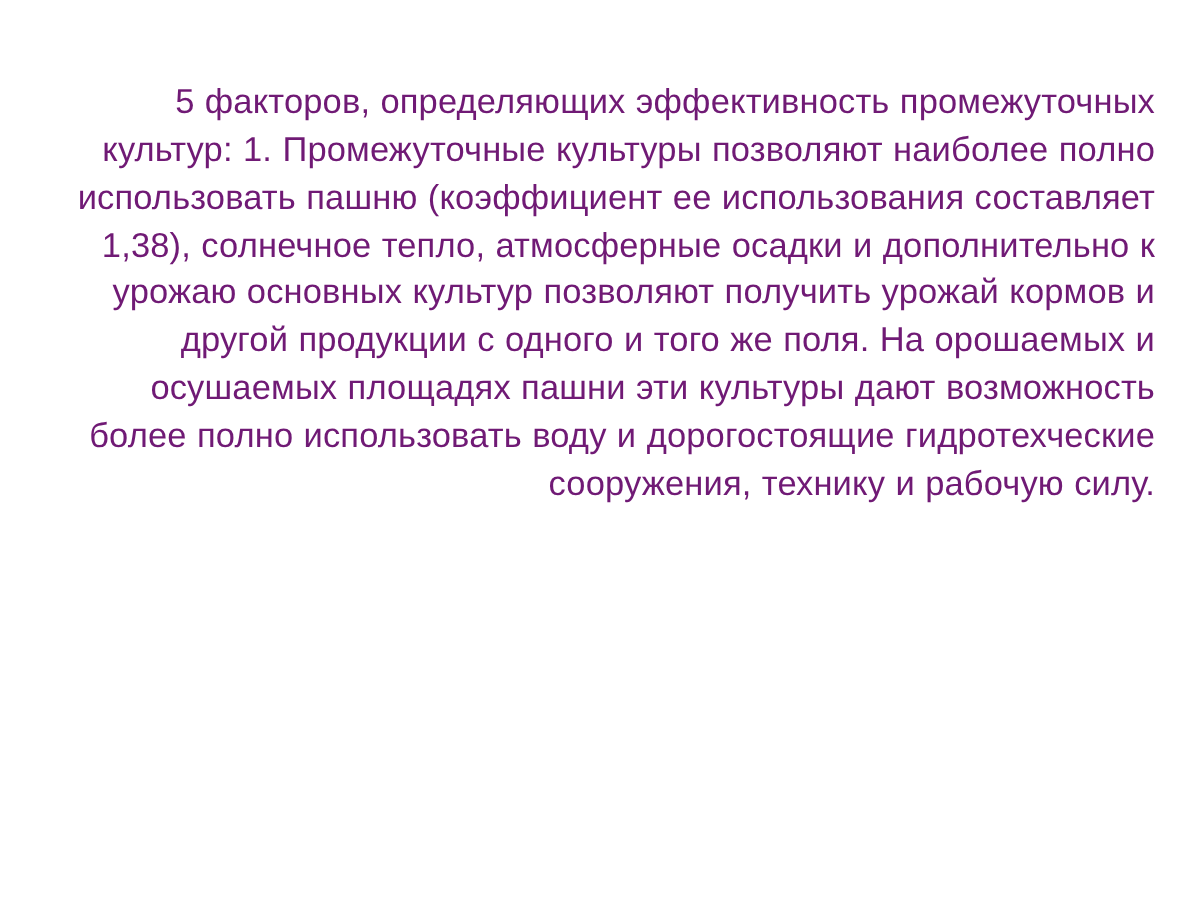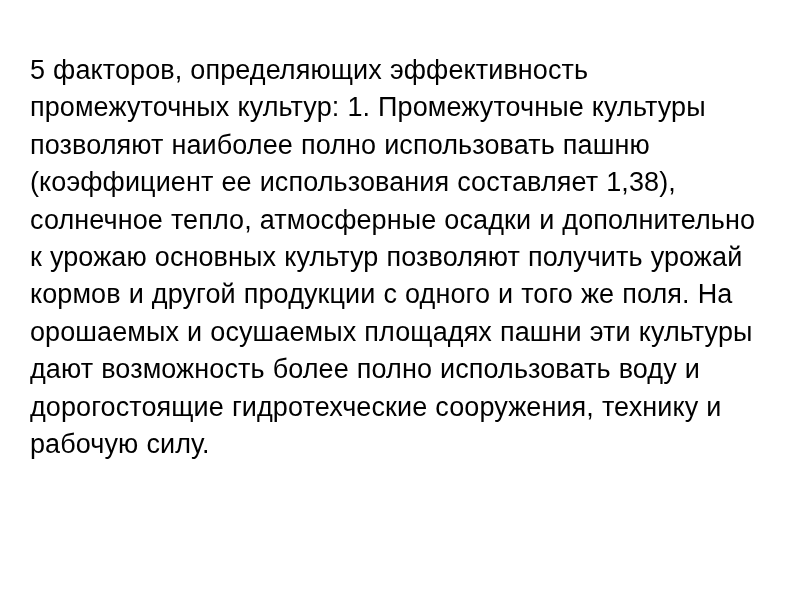--- a/index.html
+++ b/index.html
@@ -21,24 +21,24 @@
     box-sizing: border-box;
   }
   .content-block {
     position: absolute;
     left: 30px;
     top: 52px;
     width: 740px;
   }
   .body-text {
     margin: 0;
-    color: #000000;
-    font-size: 27px;
+    color: #701a75;
+    font-size: 23px;
     line-height: 1.385;
-    text-align: left;
+    text-align: right;
     letter-spacing: 0.1px;
     word-spacing: 0.4px;
   }
 </style>
 </head>
 <body>
 
 <div class="slide">
   <div class="content-block">
     <p class="body-text">5 факторов, определяющих эффективность промежуточных культур: 1. Промежуточные культуры позволяют наиболее полно использовать пашню (коэффициент ее использования составляет 1,38), солнечное тепло, атмосферные осадки и дополнительно к урожаю основных культур позволяют получить урожай кормов и другой продукции с одного и того же поля. На орошаемых и осушаемых площадях пашни эти культуры дают возможность более полно использовать воду и дорогостоящие гидротехческие сооружения, технику и рабочую силу.</p>

